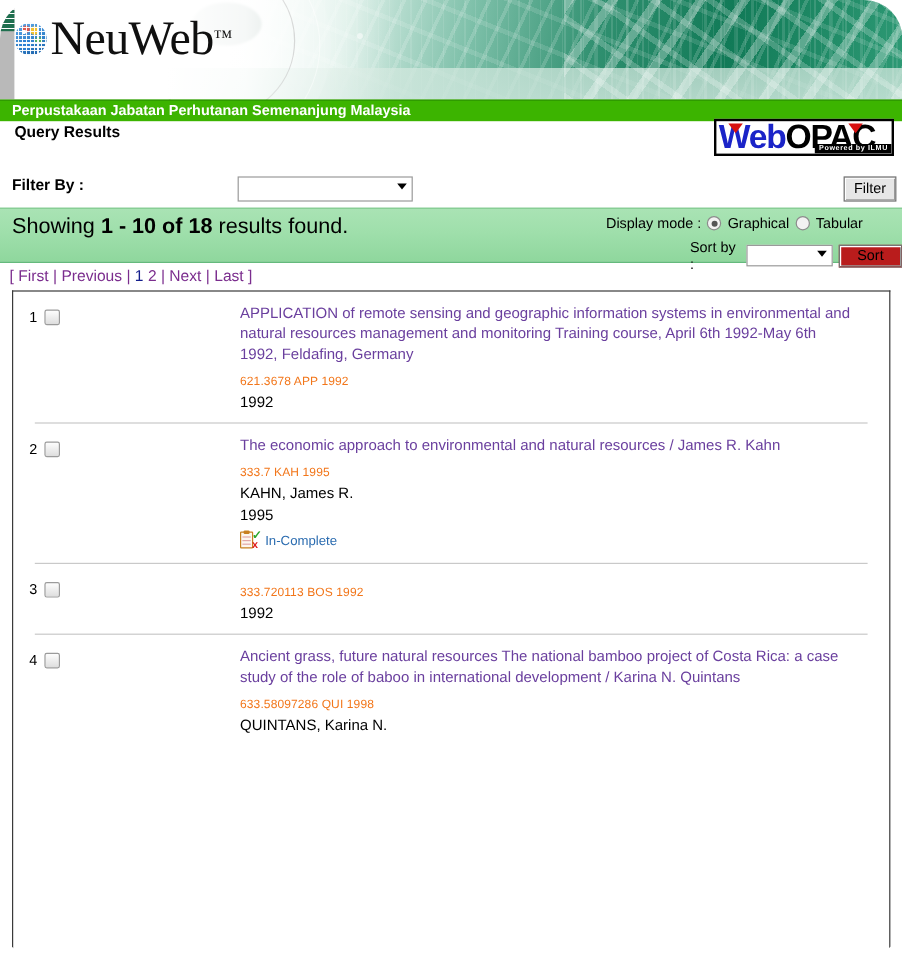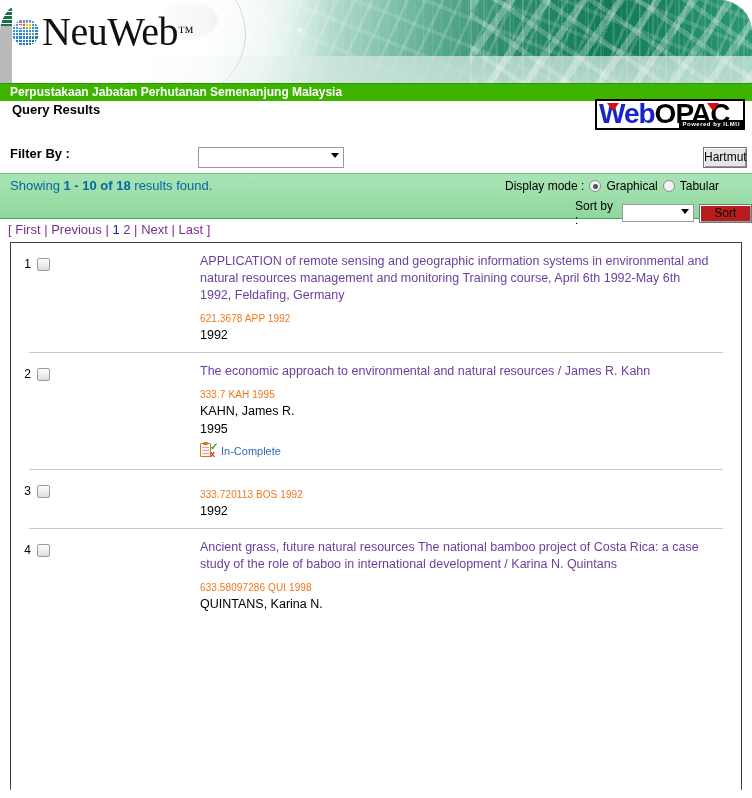--- a/index.html
+++ b/index.html
@@ -131,21 +131,21 @@
     font-size: 12px; color: #000; text-align: center; line-height: 19px; cursor: pointer;
   }
 
   
   .green-strip {
     position: absolute; left: 0; top: 173px; width: 752px; height: 46px;
     background: linear-gradient(180deg, #a9e3b4 0%, #9fdfab 45%, #8fd79d 100%);
     border-top: 1px solid #6fc47f; border-bottom: 1px solid #3faa5c;
     box-sizing: border-box;
   }
-  .showing { position: absolute; left: 10px; top: 178px; font-size: 13px; color: #0369a1; }
+  .showing { position: absolute; left: 10px; top: 178px; font-size: 18px; color: #000000; }
   .showing b { font-weight: bold; }
   .dmode { position: absolute; left: 505px; top: 179px; font-size: 12px; color: #000; display: flex; align-items: center; gap: 5px; }
   .radio {
     display: inline-block; width: 12px; height: 12px; border-radius: 50%;
     background: #f2f2f2; border: 1px solid #8c8c8c; box-sizing: border-box; position: relative;
     vertical-align: -2px;
   }
   .radio.on::after {
     content: ""; position: absolute; left: 2.5px; top: 2.5px; width: 5px; height: 5px;
     border-radius: 50%; background: #555555;
@@ -246,21 +246,21 @@
     <div class="opac-tri t1"></div>
     <div class="opac-tri t2"></div>
     <div class="opac-powered">Powered by ILMU</div>
   </div>
 
   <div class="filter-label">Filter By :</div>
   <div class="filter-select">
     <span></span>
     <span class="arrow"></span>
   </div>
-  <div class="filter-btn">Hartmut</div>
+  <div class="filter-btn">Filter</div>
 
   <div class="green-strip"></div>
   <div class="showing"><span>Showing </span><b>1 - 10 of 18</b><span> results found.</span></div>
 
   <div class="dmode">
     <span>Display mode :</span>
     <span class="radio on"></span>
     <span>Graphical</span>
     <span class="radio"></span>
     <span>Tabular</span>

